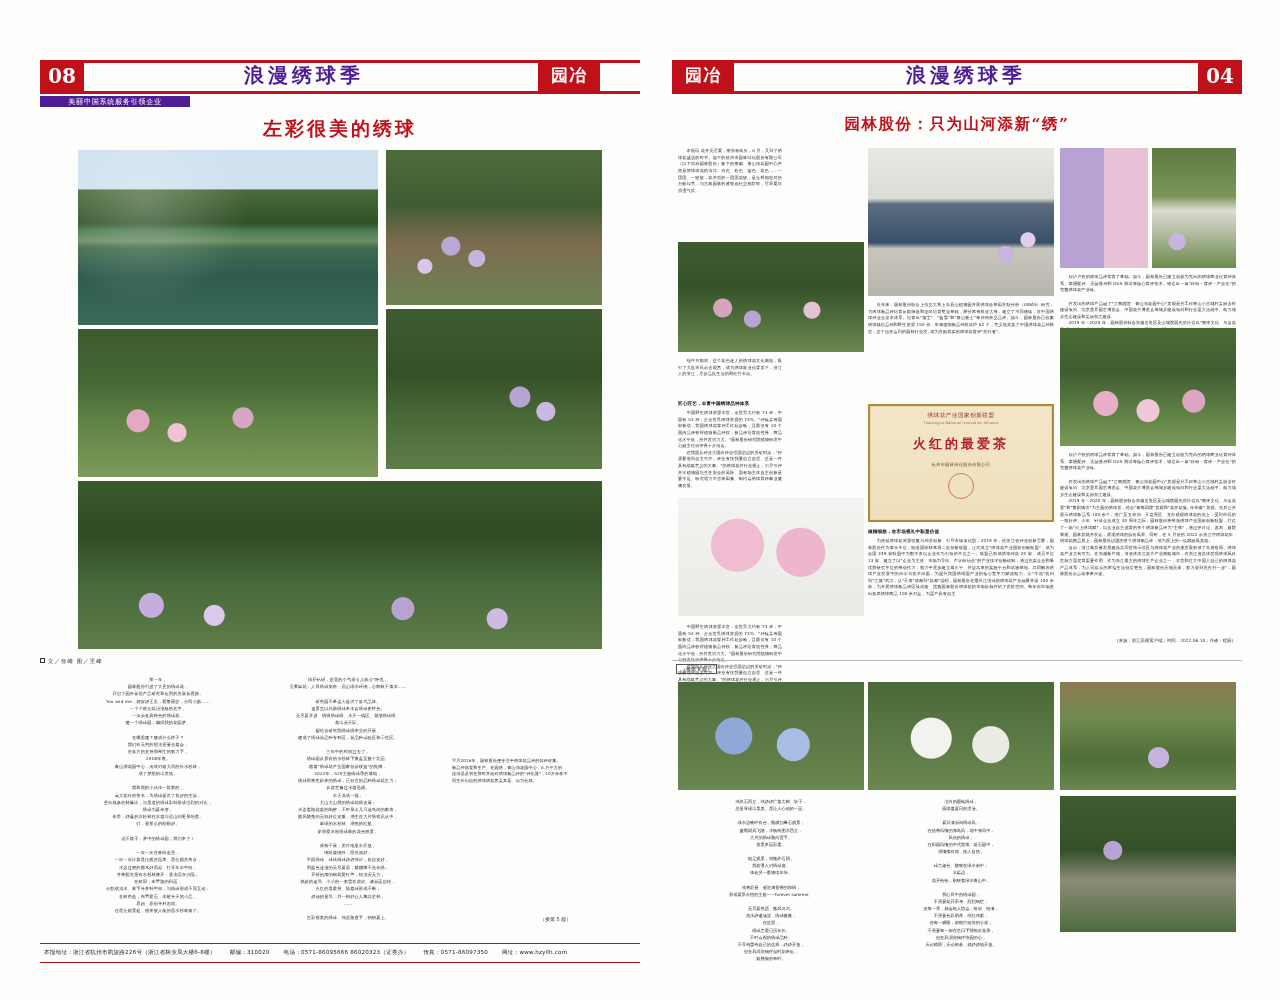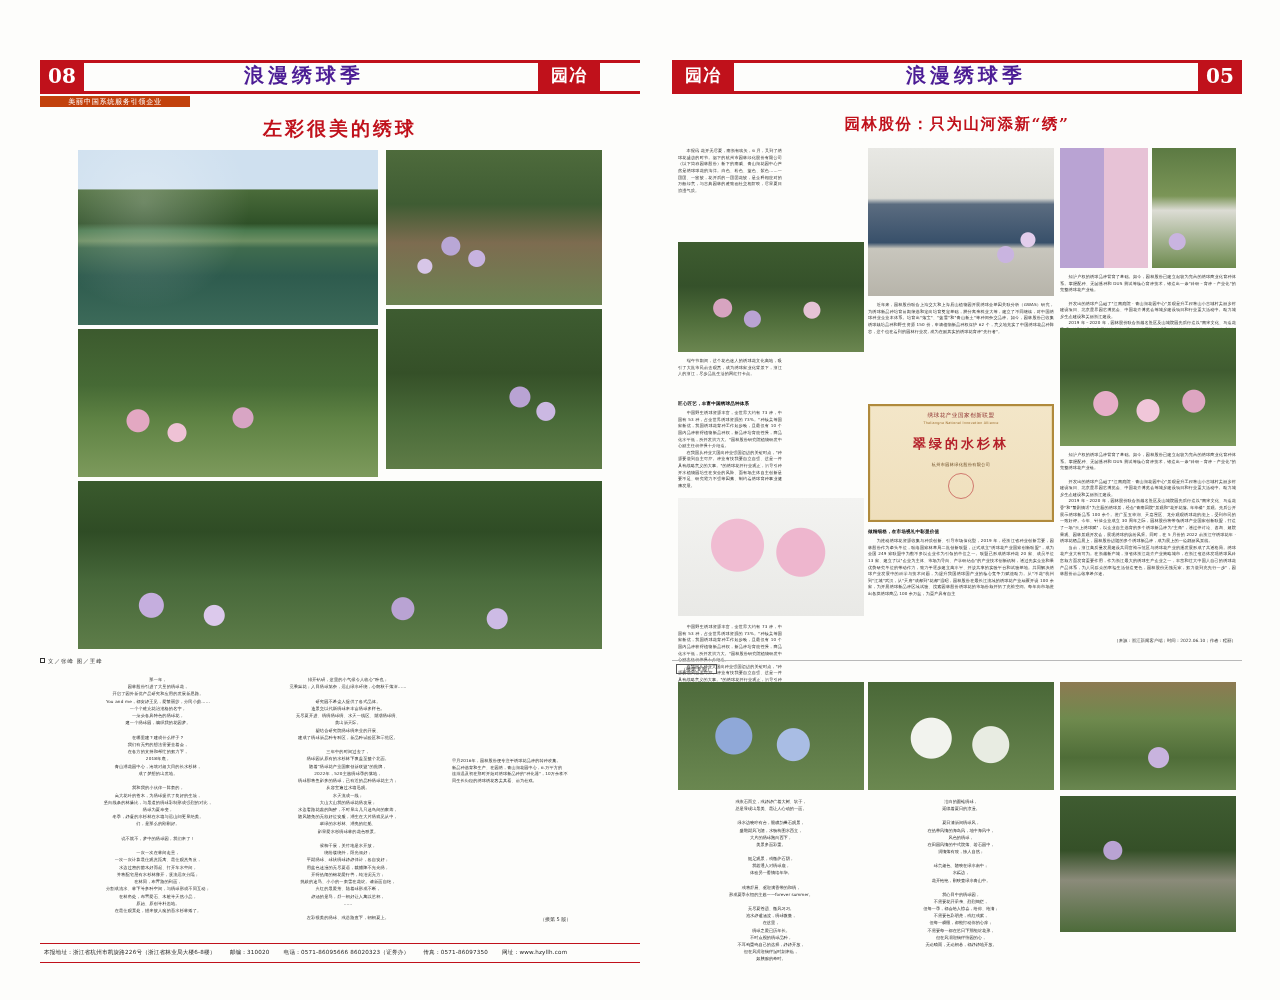--- a/index.html
+++ b/index.html
@@ -56,21 +56,21 @@
     position:absolute; top:0; height:31px; display:flex; align-items:center; justify-content:center;
     font-size:20px; font-weight:bold; color:#4c1d95; letter-spacing:4px;
     font-family:"DejaVu Serif","Liberation Serif",serif;
   }
   .logo-box {
     position:absolute; width:62px; height:31px; background:#c0111b; color:#fff;
     display:flex; align-items:center; justify-content:center; font-size:17px; font-weight:bold;
     font-family:"DejaVu Serif","Liberation Serif",serif; letter-spacing:1px;
   }
   .slogan {
-    position:absolute; left:0; top:36px; width:150px; height:11px; background:#c2410c;
+    position:absolute; left:0; top:36px; width:150px; height:11px; background:#4c1d95;
     color:#fff; font-size:7.2px; display:flex; align-items:center; justify-content:center;
     letter-spacing:.6px;
   }
   .headline-l {
     position:absolute; left:0; top:88px; width:600px; text-align:center;
     color:#c0111b; font-size:19px; font-weight:bold; letter-spacing:3px;
     font-family:"DejaVu Serif","Liberation Serif",serif;
   }
   .credit {
     position:absolute; left:0; top:630px; font-size:5.5px; color:#333; letter-spacing:1px;
@@ -256,21 +256,21 @@
     </div>
   </div>
 
   <div class="sheet-right">
 
     <div class="mh" style="width:570px;">
       <div class="bar-top" style="width:570px;"></div>
       <div class="bar-bot" style="width:570px;"></div>
       <div class="logo-box" style="left:0; top:0;">园冶</div>
       <div class="mh-title" style="left:62px; width:464px;">浪漫绣球季</div>
-      <div class="pgnum" style="left:526px; top:0;">05</div>
+      <div class="pgnum" style="left:526px; top:0;">04</div>
     </div>
 
     <div class="headline-r">园林股份：只为山河添新“绣”</div>
 
     <div class="txtblk" style="left:6px; top:120px; width:104px;">　　本报讯  花开无尽夏，南浙有吹矢，6 月，又到了绣球花盛放的时节。据下的杭州市园林绿化股份有限公司（以下简称园林股份）新下的南威、青山湖花园中心芦然是绣球球花的海洋。白色、粉色、蓝色、紫色……一团团、一簇簇，花开后的一团团花簇，是企释相应对的万般绿意，与古典园林的雅致画社交相辉映，尽显夏日浪漫气质。</div>
 
     <div class="photo" style="left:6px; top:214px; width:186px; height:110px;
          background:
            radial-gradient(circle at 24% 60%, #d7a4c0 0 9px, transparent 10px),
            radial-gradient(circle at 40% 70%, #b9a3d3 0 8px, transparent 9px),
@@ -288,21 +288,21 @@
          background:
            radial-gradient(circle at 74% 72%, #c9b4e0 0 8px, transparent 9px),
            radial-gradient(circle at 86% 62%, #e2cdec 0 7px, transparent 8px),
            linear-gradient(#e8e8e4 0%, #dcdcd6 34%, #5b6c80 38%, #38506a 64%, #c8c6bd 68%, #b7b4aa 100%);"></div>
 
     <div class="txtblk" style="left:196px; top:274px; width:186px;">　　近年来，园林股份联合上海交大和上海辰山植物园开展绣球全基因关联分析（GWAS）研究，为绣球新品种培育前期筛选和定向培育奠定基础，辨分离亲株业大等，建立了不同继续，对中国绣球种业企业本体系。培育出"落宝"、"蓝雪"和"青山新土"等种间杂交品种。如今，园林股份已收集绣球栽培品种和野生资源 150 份，申请植物新品种权保护 62 个，意义地充实了中国绣球花品种阵容，这个也在着列的园林行业发, 成为在副其实的绣球花育种"先行者"。</div>
 
     <div class="award" style="left:196px; top:376px; width:186px; height:118px;">
       <div class="a-top">绣球花产业国家创新联盟</div>
       <div class="a-en">Theliangne National Innovation Alliance</div>
-      <div class="a-main">翠绿的水杉林</div>
+      <div class="a-main">火红的最爱茶</div>
       <div class="a-sub">杭州市园林绿化股份有限公司</div>
       <div class="a-seal"></div>
     </div>
 
     <div class="txtblk sub" style="left:196px; top:500px; width:186px; font-size:4.6px;">做精细格，在市场视礼中彰显价值</div>
 
     <div class="txtblk" style="left:196px; top:510px; width:186px;">　　为推动绣球花资源收集与种质创新、引导市场值化型，2019 年，经浙江省种业创新需要，园林股份作为牵头单位，联络国家林草局二批创新联盟，正式成立"绣球花产业国家创新联盟"，成为全国 249 家联盟中为数不多以企业作为引领的单位之一。联盟已形成绣球种花 20 家、成员单位 13 家、建立了以"企业为主体、市场为导向、产学研结合"的产业技术创新机制，通过先实企业和果优势研究单位的带动作力，致力于逐步建立高水平、开放共享的实验平台和试验基地。共同解决绣球产业发展中的科学与技术问题，为提升我国绣球国产业的核心竞争力赋能助力。从"不花"杭州到"江城"武汉，从"天府"成都到"花都"温昭，园林股份在最长江流域的绣球花产业颠覆开设 100 余家，为开展绣球新品种区域试验、搜索园林股份绣球花的市场份额开拓了充裕空间。每年向市场推出各类绣球商品 100 余万盆，为重产具有自主</div>
 
     <div class="photo" style="left:6px; top:470px; width:186px; height:118px;
          background:

